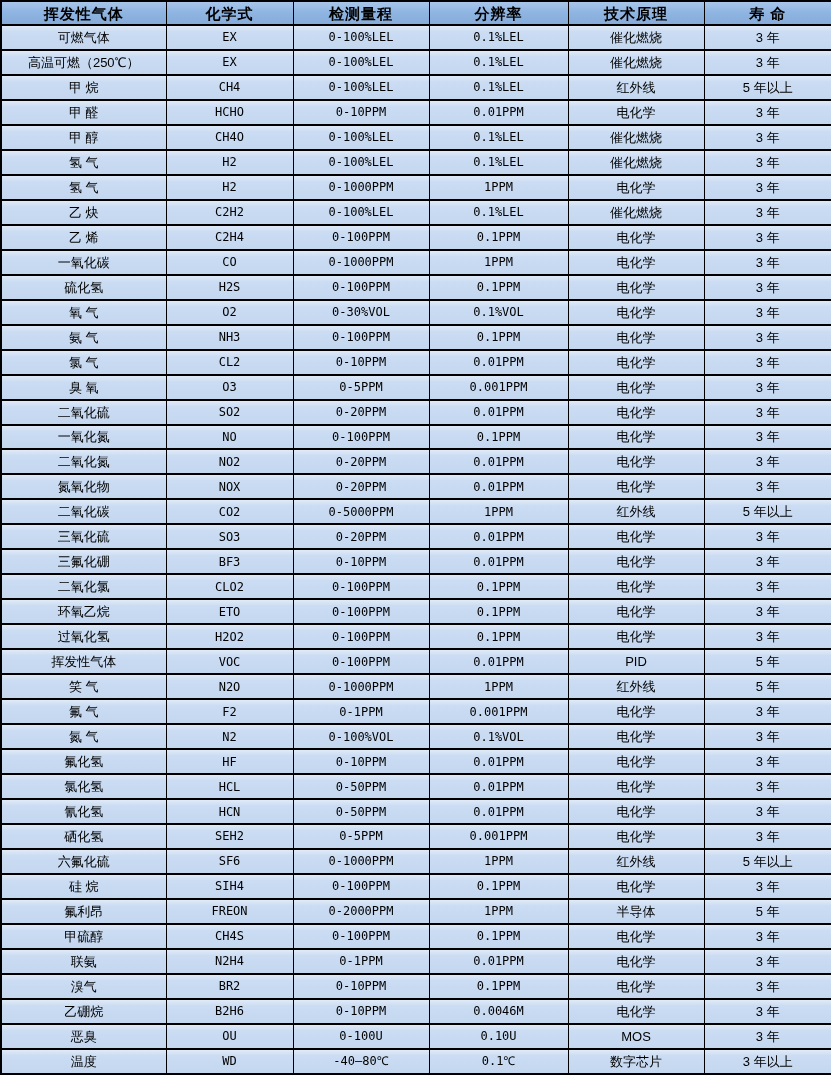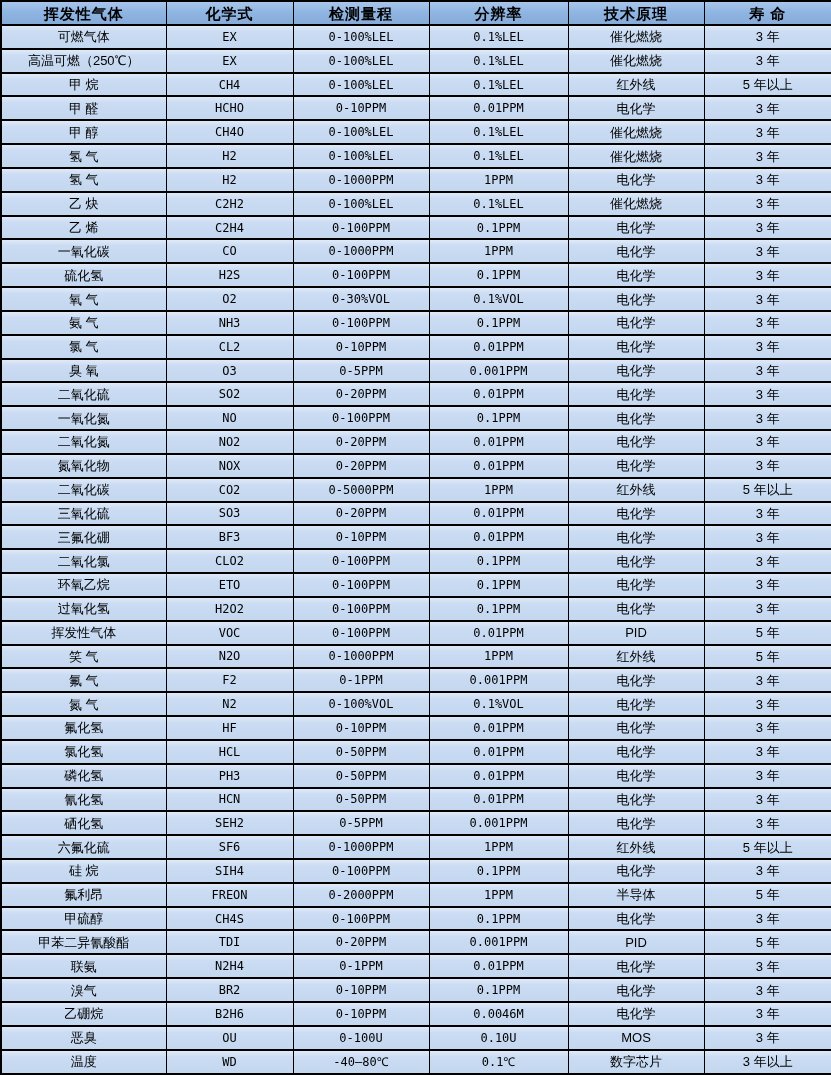--- a/index.html
+++ b/index.html
@@ -317,28 +317,20 @@
   </tr>
       <tr>
     <td>氯化氢</td>
     <td class="mono">HCL</td>
     <td class="mono">0-50PPM</td>
     <td class="mono">0.01PPM</td>
     <td>电化学</td>
     <td class="life">3 年</td>
   </tr>
       <tr>
-    <td>磷化氢</td>
-    <td class="mono">PH3</td>
-    <td class="mono">0-50PPM</td>
-    <td class="mono">0.01PPM</td>
-    <td>电化学</td>
-    <td class="life">3 年</td>
-  </tr>
-      <tr>
     <td>氰化氢</td>
     <td class="mono">HCN</td>
     <td class="mono">0-50PPM</td>
     <td class="mono">0.01PPM</td>
     <td>电化学</td>
     <td class="life">3 年</td>
   </tr>
       <tr>
     <td>硒化氢</td>
     <td class="mono">SEH2</td>
@@ -371,28 +363,20 @@
     <td>半导体</td>
     <td class="life">5 年</td>
   </tr>
       <tr>
     <td>甲硫醇</td>
     <td class="mono">CH4S</td>
     <td class="mono">0-100PPM</td>
     <td class="mono">0.1PPM</td>
     <td>电化学</td>
     <td class="life">3 年</td>
-  </tr>
-      <tr>
-    <td>甲苯二异氰酸酯</td>
-    <td class="mono">TDI</td>
-    <td class="mono">0-20PPM</td>
-    <td class="mono">0.001PPM</td>
-    <td>PID</td>
-    <td class="life">5 年</td>
   </tr>
       <tr>
     <td>联氨</td>
     <td class="mono">N2H4</td>
     <td class="mono">0-1PPM</td>
     <td class="mono">0.01PPM</td>
     <td>电化学</td>
     <td class="life">3 年</td>
   </tr>
       <tr>

